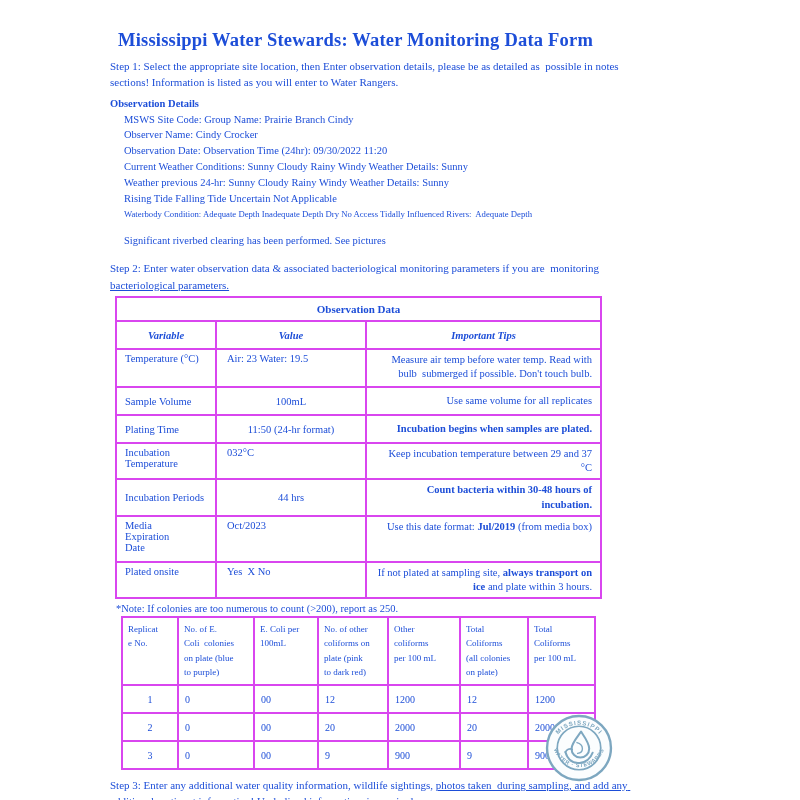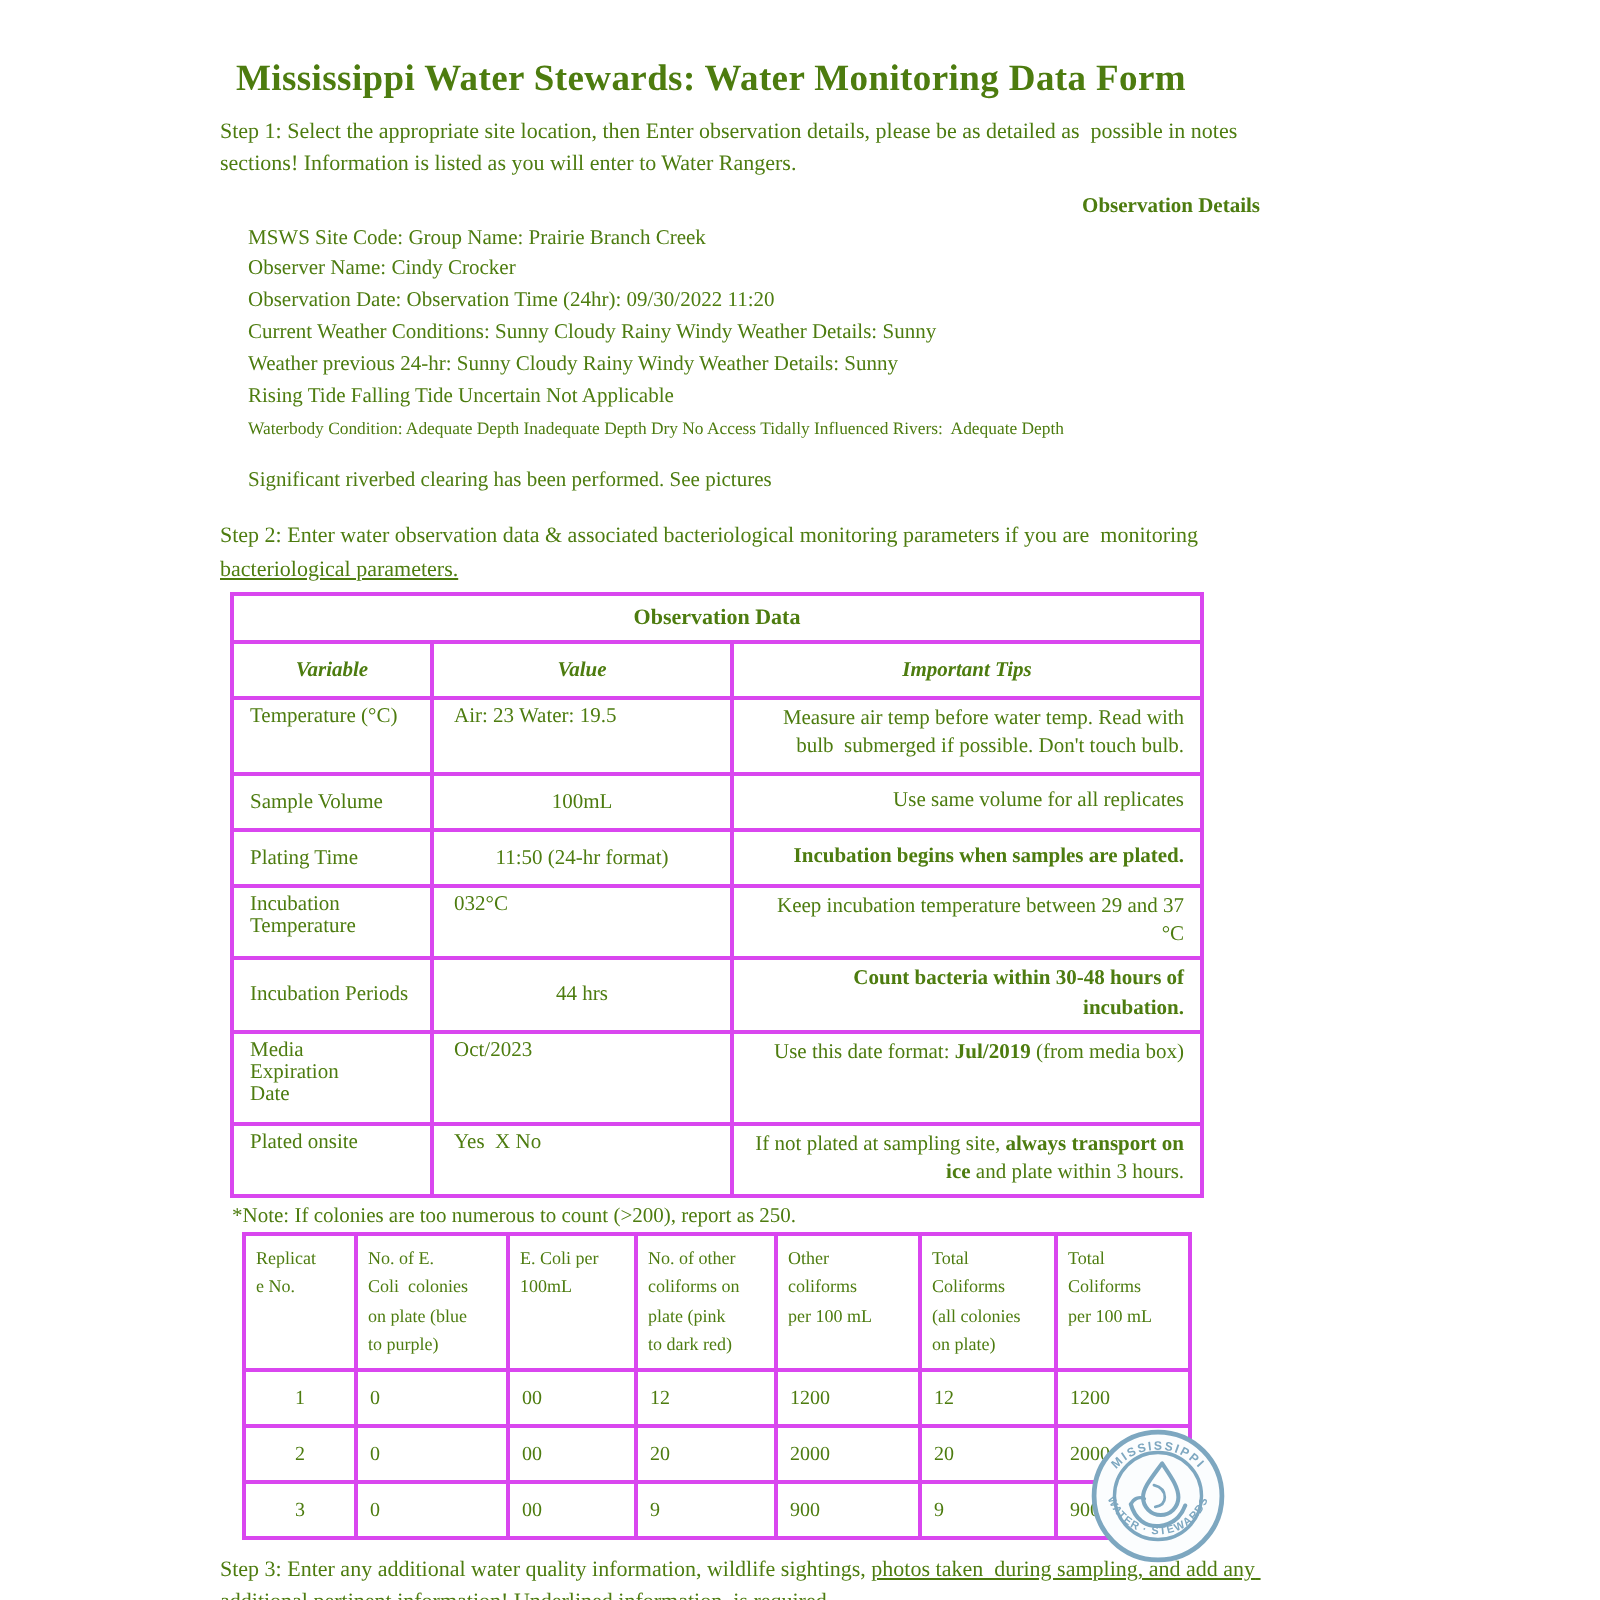--- a/index.html
+++ b/index.html
@@ -1,23 +1,23 @@
 <!DOCTYPE html>
 <html><head>
 <meta charset="utf-8">
 <style>
   html,body{margin:0;padding:0;background:#ffffff;}
   .doc{
     position:relative;width:800px;height:800px;background:#ffffff;
-    font-family:"Liberation Serif", serif;color:#4d7c0f;
+    font-family:"Liberation Serif", serif;color:#1d4ed8;
     box-sizing:border-box;padding:30px 0 0 110px;overflow:hidden;
   }
   .title{font-size:18.5px;font-weight:bold;margin:0 0 7px 8px;letter-spacing:.2px;white-space:pre-wrap;}
   .step{font-weight:normal;font-size:11px;line-height:1.48;width:548px;margin:0;white-space:pre-wrap;}
-  .obs-heading{font-weight:bold;font-size:10.5px;text-align:right;width:520px;margin:7px 0 4px 0;}
+  .obs-heading{font-weight:bold;font-size:10.5px;text-align:left;width:520px;margin:7px 0 4px 0;}
   .details{margin-left:14px;}
   .dline{font-size:10.5px;line-height:1.42;margin:0 0 1px 0;white-space:pre-wrap;}
   .dline.small{font-size:8.7px;line-height:1.45;}
   .dline.riverbed{margin-top:13px;}
   .step2{margin-top:12px;}
   .u{text-decoration:underline;}
   .b{font-weight:bold;}
   table{border-collapse:collapse;table-layout:fixed;}
   td{border:2px solid #d946ef;white-space:pre-wrap;}
   .obs-table{width:485px;margin:3px 0 0 5px;font-size:10.5px;}
@@ -43,21 +43,21 @@
 
 <div class="doc">
 
   <h1 class="title">Mississippi Water Stewards: Water Monitoring Data Form</h1>
 
   <p class="step step1">Step 1: Select the appropriate site location, then Enter observation details, please be as detailed as  possible in notes sections! Information is listed as you will enter to Water Rangers.</p>
 
   <div class="obs-heading">Observation Details</div>
 
   <div class="details">
-    <div class="dline">MSWS Site Code: Group Name: Prairie Branch Creek</div>
+    <div class="dline">MSWS Site Code: Group Name: Prairie Branch Cindy</div>
     <div class="dline">Observer Name: Cindy Crocker</div>
     <div class="dline">Observation Date: Observation Time (24hr): 09/30/2022 11:20</div>
     <div class="dline">Current Weather Conditions: Sunny Cloudy Rainy Windy Weather Details: Sunny</div>
     <div class="dline">Weather previous 24-hr: Sunny Cloudy Rainy Windy Weather Details: Sunny</div>
     <div class="dline">Rising Tide Falling Tide Uncertain Not Applicable</div>
     <div class="dline small">Waterbody Condition: Adequate Depth Inadequate Depth Dry No Access Tidally Influenced Rivers:  Adequate Depth</div>
     <div class="dline riverbed">Significant riverbed clearing has been performed. See pictures</div>
   </div>
 
   <p class="step step2"><span>Step 2: Enter water observation data &amp; associated bacteriological monitoring parameters if you are  monitoring </span><span class="u">bacteriological parameters.</span></p>

